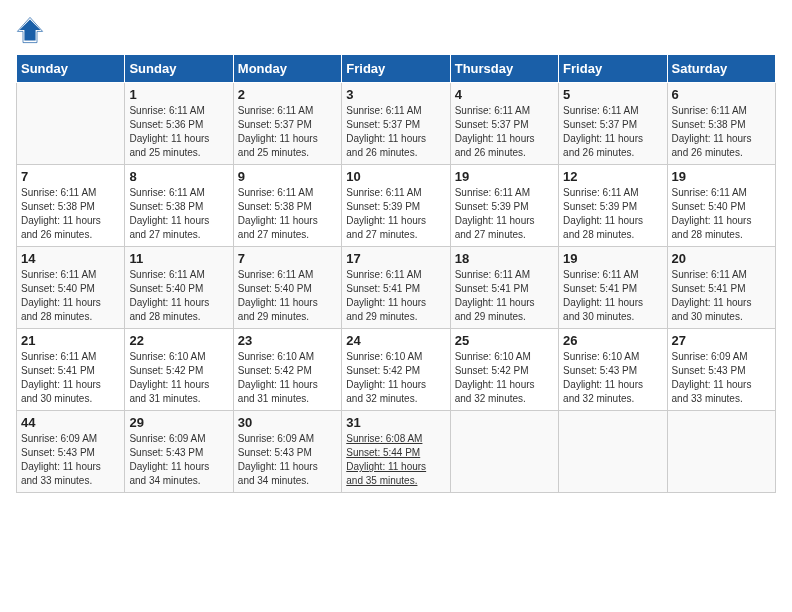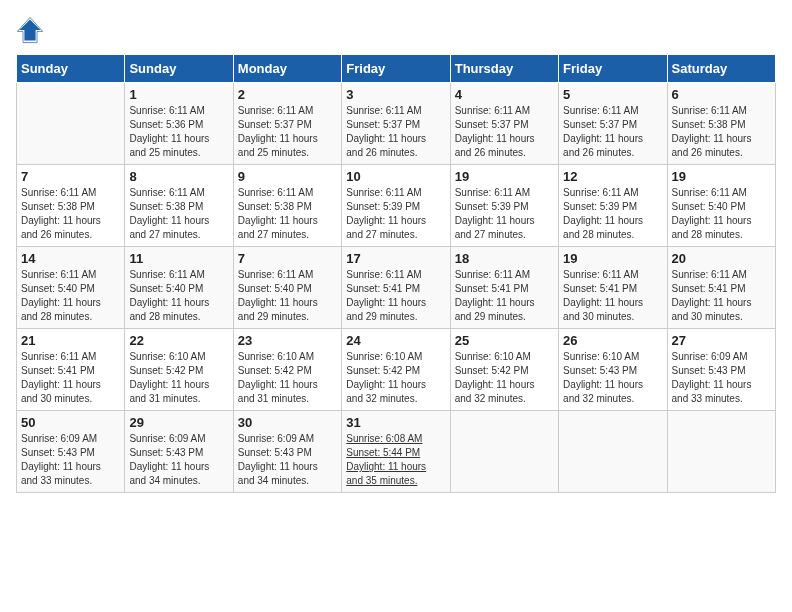--- a/index.html
+++ b/index.html
@@ -323,21 +323,21 @@
         <td>
           <div class="day-number">27</div>
           <div class="day-info" style="white-space: pre-line;">Sunrise: 6:09 AM
 Sunset: 5:43 PM
 Daylight: 11 hours
 and 33 minutes.</div>
         </td>
       </tr>
       <tr>
         <td>
-          <div class="day-number">50</div>
+          <div class="day-number">44</div>
           <div class="day-info" style="white-space: pre-line;">Sunrise: 6:09 AM
 Sunset: 5:43 PM
 Daylight: 11 hours
 and 33 minutes.</div>
         </td>
         <td>
           <div class="day-number">29</div>
           <div class="day-info" style="white-space: pre-line;">Sunrise: 6:09 AM
 Sunset: 5:43 PM
 Daylight: 11 hours

